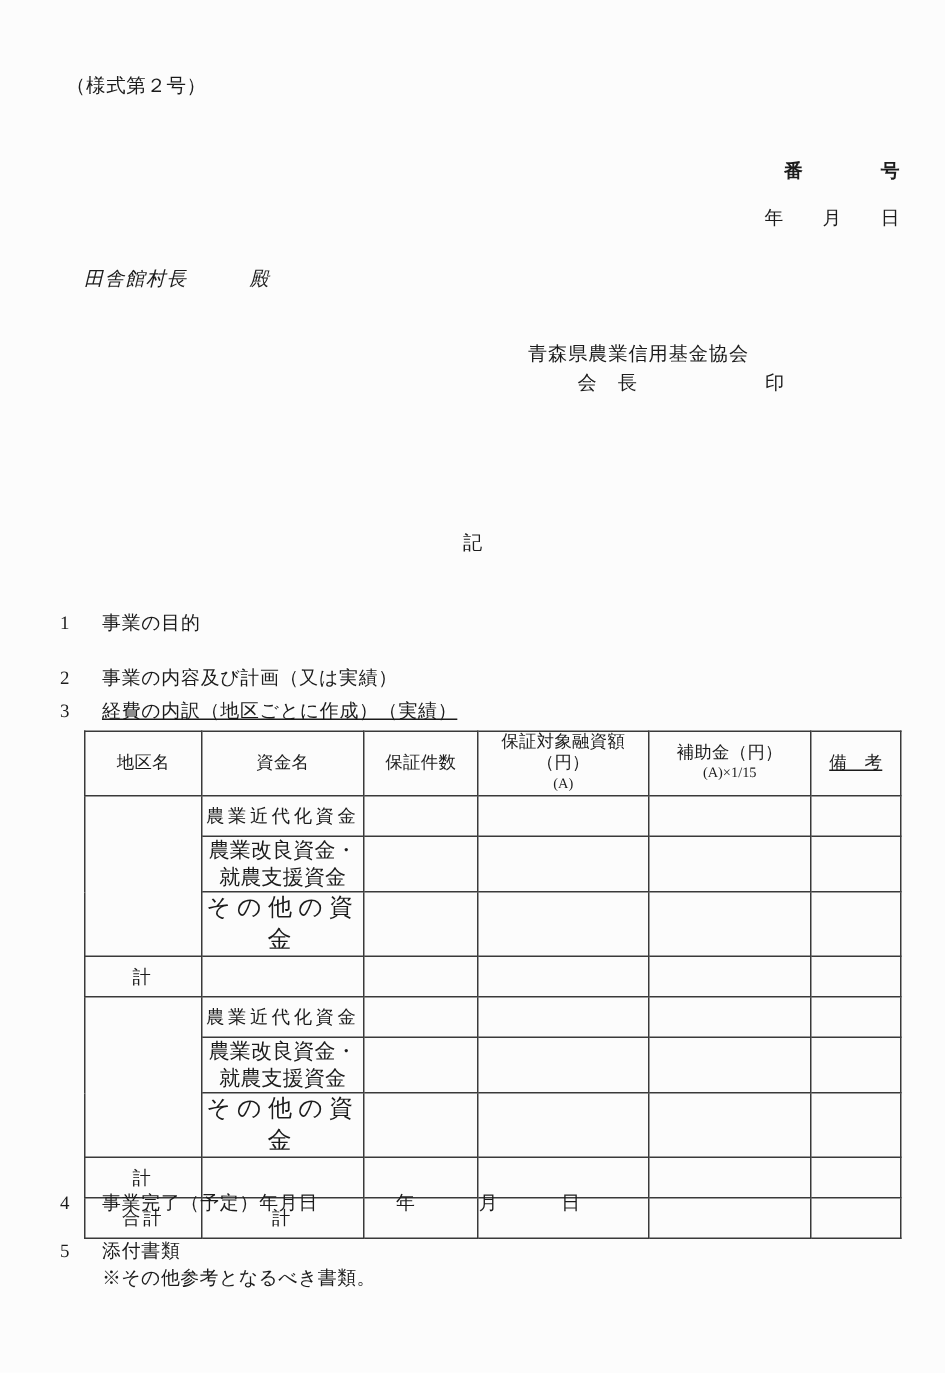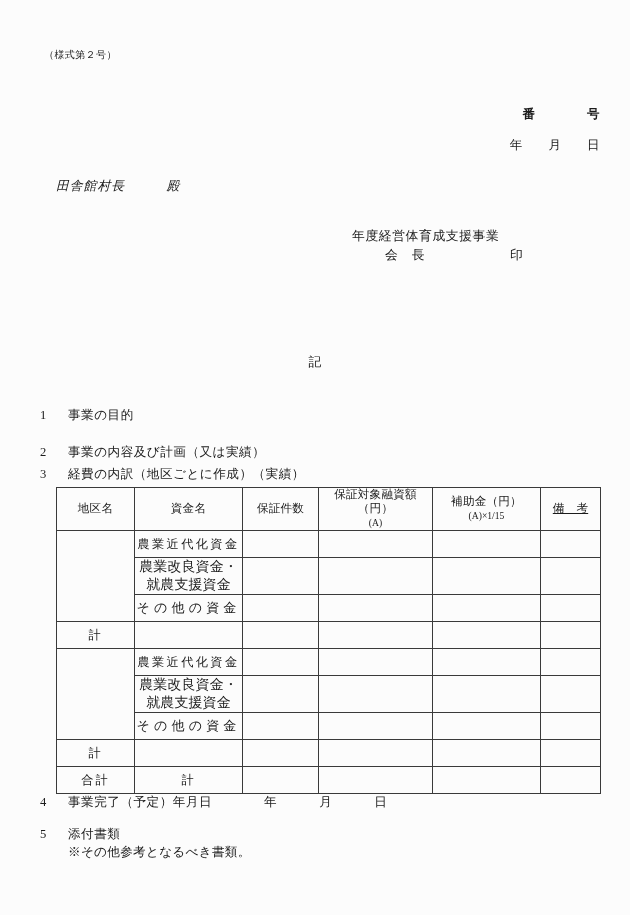--- a/index.html
+++ b/index.html
@@ -22,21 +22,21 @@
     inset: 0;
     padding: 0;
   }
 
   
   .abs { position: absolute; white-space: nowrap; }
 
   .form-no {
     left: 44px;
     top: 48px;
-    font-size: 10px;
+    font-size: 13px;
     letter-spacing: .4px;
   }
 
   .doc-title {
     left: 108px;
     top: 81px;
     font-size: 12.8px;
     letter-spacing: .35px;
   }
 
@@ -105,21 +105,21 @@
   .sec {
     position: absolute;
     left: 40px;
     font-size: 12.6px;
     letter-spacing: .5px;
     white-space: nowrap;
   }
   .sec .no { display: inline-block; width: 28px; }
   .sec-1 { top: 407px; }
   .sec-2 { top: 444px; }
-  .sec-3 { top: 466px; }
+  .sec-3 { top: 466px; text-decoration: underline; }
   .sec-4 { top: 794px; }
   .sec-5 { top: 826px; }
   .sec-5-sub {
     position: absolute;
     left: 68px;
     top: 844px;
     font-size: 12.6px;
     letter-spacing: .3px;
     white-space: nowrap;
   }
@@ -164,37 +164,37 @@
   .c-subsidy{ width: 108px; }
   .c-note   { width: 60px; }
 
   .hdr-area   { letter-spacing: 2px; }
   .hdr-fund   { letter-spacing: 2px; }
   .hdr-count  { letter-spacing: .4px; }
   .hdr-note   { letter-spacing: 5px; text-decoration: underline; }
 
   .fund-wide  { letter-spacing: 2.4px; font-size: 12.2px; }
   .fund-small { font-size: 14px; letter-spacing: .1px; }
-  .fund-other { letter-spacing: 4.2px; font-size: 13px; }
+  .fund-other { letter-spacing: 4.2px; font-size: 16px; }
   .total-cell { letter-spacing: 2px; }
 </style>
 </head>
 <body>
 
 <div class="page">
 
   <div class="abs form-no">（様式第２号）</div>
 
 
   <div class="numfield line1">番　　　　号</div>
   <div class="numfield line2">年　　月　　日</div>
 
   <div class="abs addressee">田舎館村長　　　殿</div>
 
-  <div class="abs sender-org">年度経営体育成支援事業</div>
+  <div class="abs sender-org">青森県農業信用基金協会</div>
   <div class="abs sender-role">会　長</div>
   <div class="abs seal-mark">印</div>
 
 
   <div class="abs ki-mark">記</div>
 
   <div class="sec sec-1">
     <span class="no">1</span><span>事業の目的</span>
   </div>
 

